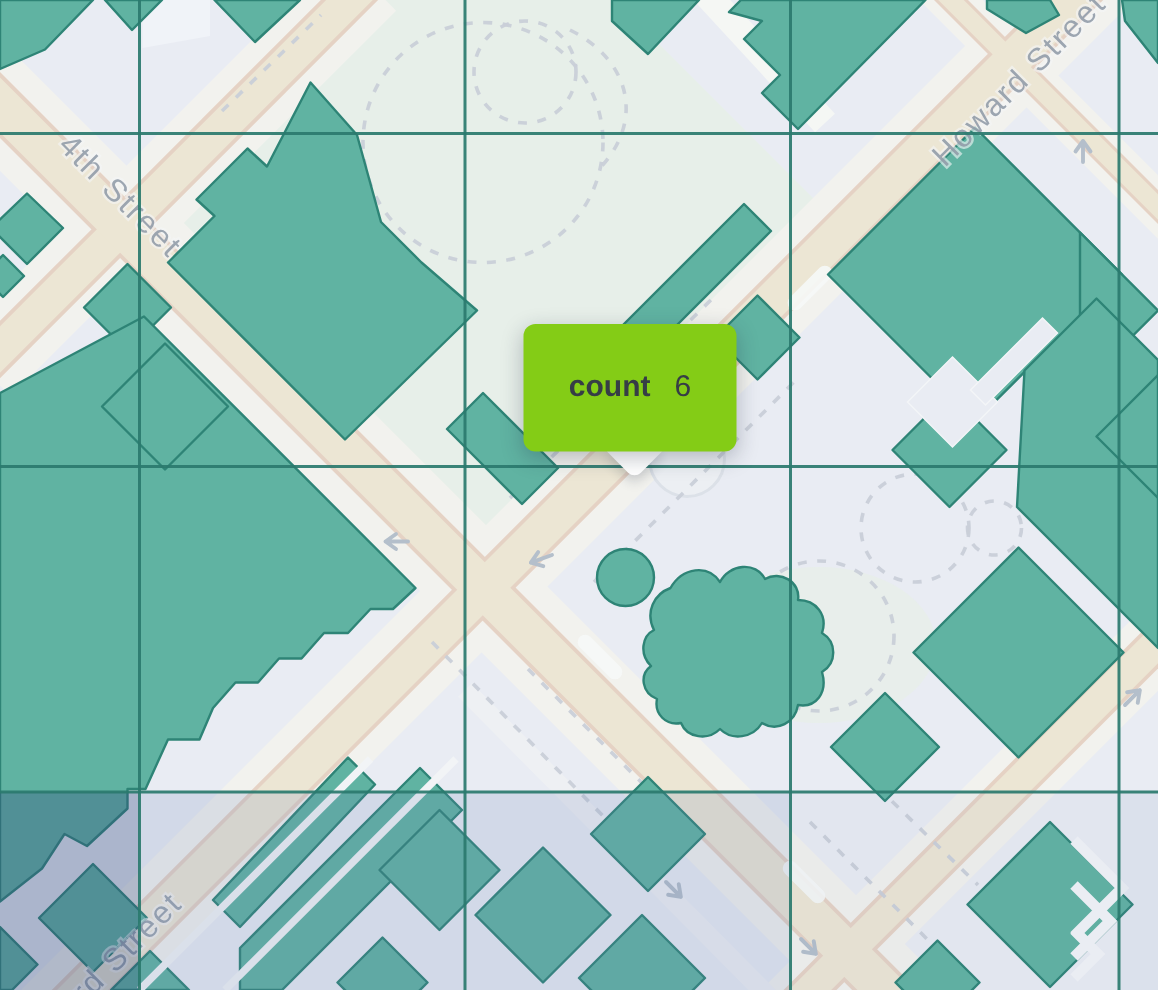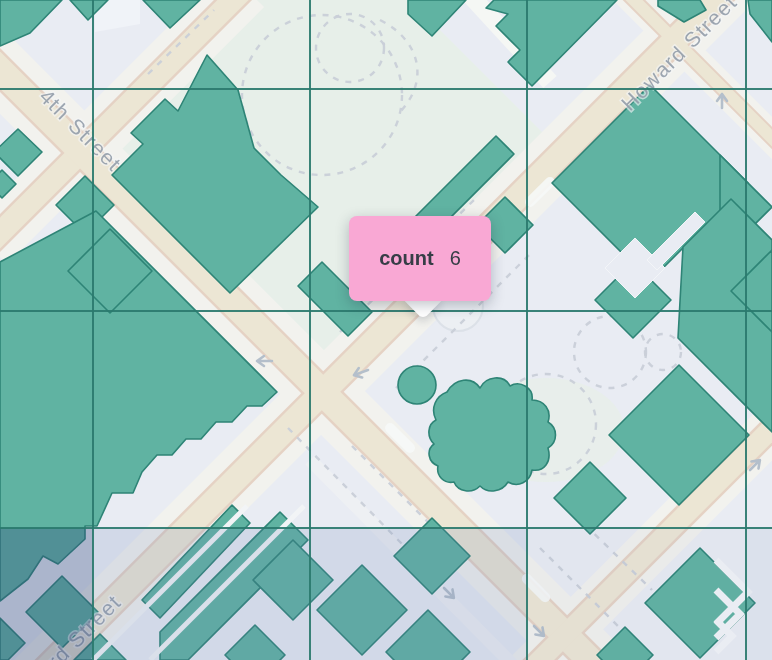--- a/index.html
+++ b/index.html
@@ -17,21 +17,21 @@
   .casing{fill:none;stroke:var(--c-street_casing);}
   .edge{fill:none;stroke:var(--c-street_edge);}
   .core{fill:none;stroke:var(--c-street_core);}
   .dash{fill:none;stroke:var(--c-dashed_path);stroke-width:2.4;stroke-dasharray:6 7;opacity:.95;}
   .gridline{stroke:var(--c-grid_line);stroke-width:2;opacity:.92;}
   .street-label{font-size:21px;letter-spacing:1.5px;fill:var(--c-label_text);
     paint-order:stroke;stroke:rgba(245,246,248,0.65);stroke-width:3px;opacity:.95;}
   .arrow{fill:none;stroke:var(--c-arrow);stroke-width:2.6;stroke-linecap:round;stroke-linejoin:round;}
   .pill{fill:#f6f8f7;opacity:.9;}
   .whitecut{fill:#e9ecf3;stroke:#f3f5f8;stroke-width:1;}
-  .tooltip{position:absolute;left:349px;top:216px;width:142px;height:85px;background:#f9a8d4;
+  .tooltip{position:absolute;left:349px;top:216px;width:142px;height:85px;background:#84cc16;
     border-radius:8px;box-shadow:0 4px 14px rgba(30,40,60,0.28);display:flex;align-items:center;
     justify-content:center;gap:16px;z-index:10;}
   .tooltip .field{font-weight:700;font-size:20px;color:var(--c-tooltip_text);}
   .tooltip .value{font-weight:400;font-size:20px;color:var(--c-tooltip_text);}
   .tooltip-caret{position:absolute;left:410px;top:288px;width:26px;height:26px;background:#ffffff;
     transform:rotate(45deg);border-radius:0 0 6px 0;box-shadow:3px 3px 8px rgba(30,40,60,0.18);z-index:9;}
 </style>
 </head>
 <body>
 

